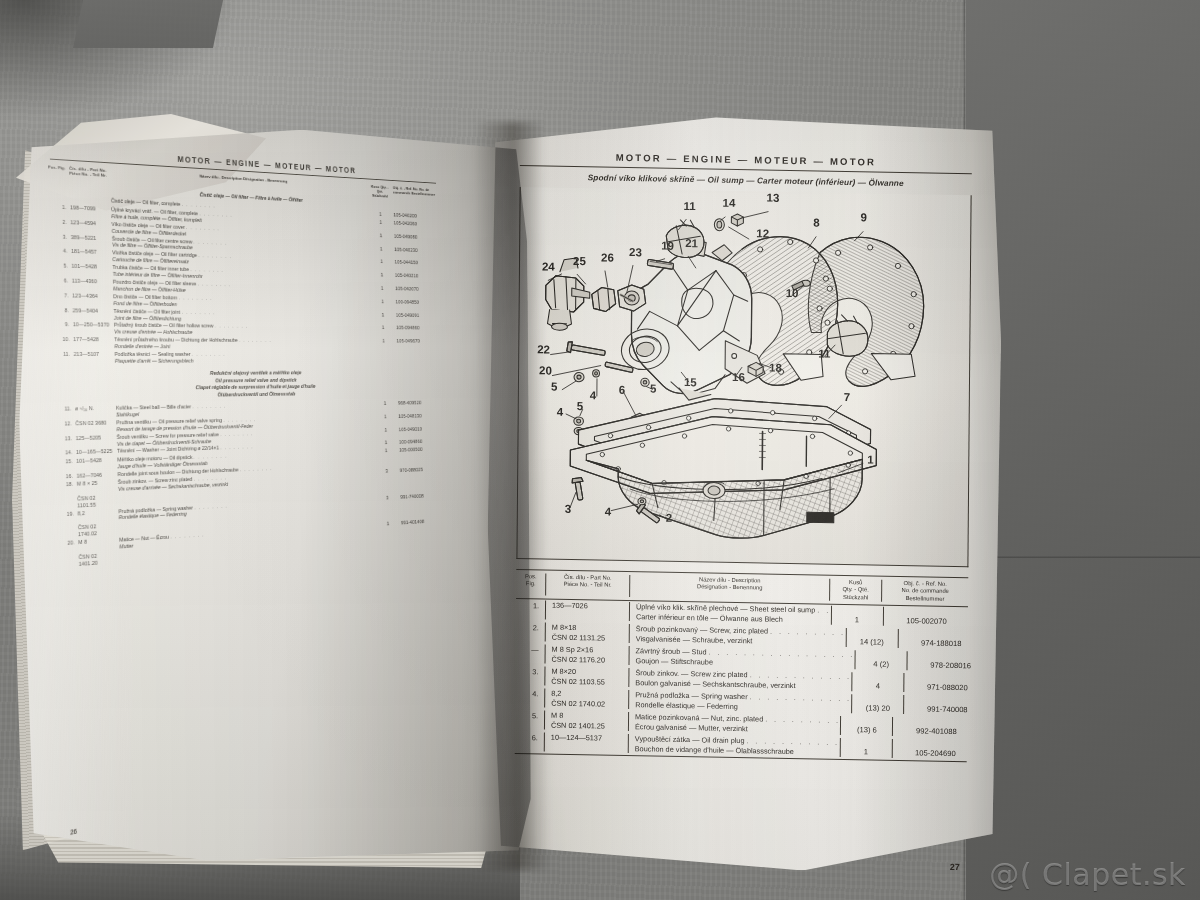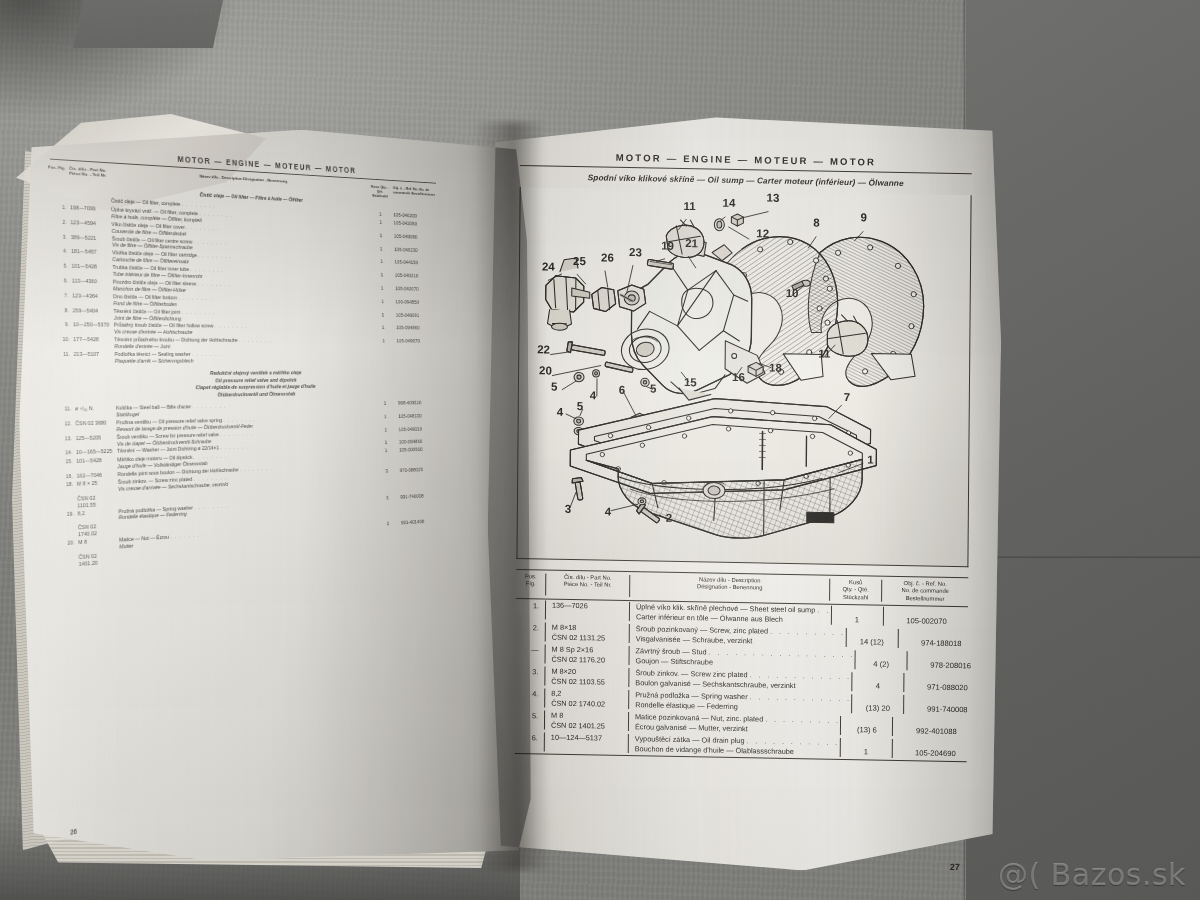--- a/index.html
+++ b/index.html
@@ -1058,13 +1058,13 @@
     </div>
 
     <div id="page-no-right">27</div>
   </div>
 
   <div id="gutter"></div>
   <div class="sheen" id="sheen-left"></div>
   <div class="sheen" id="sheen-right"></div>
 </div>
 
-<div id="watermark">@( Bazos.sk</div>
+<div id="watermark">@( Clapet.sk</div>
 
 </body></html>

